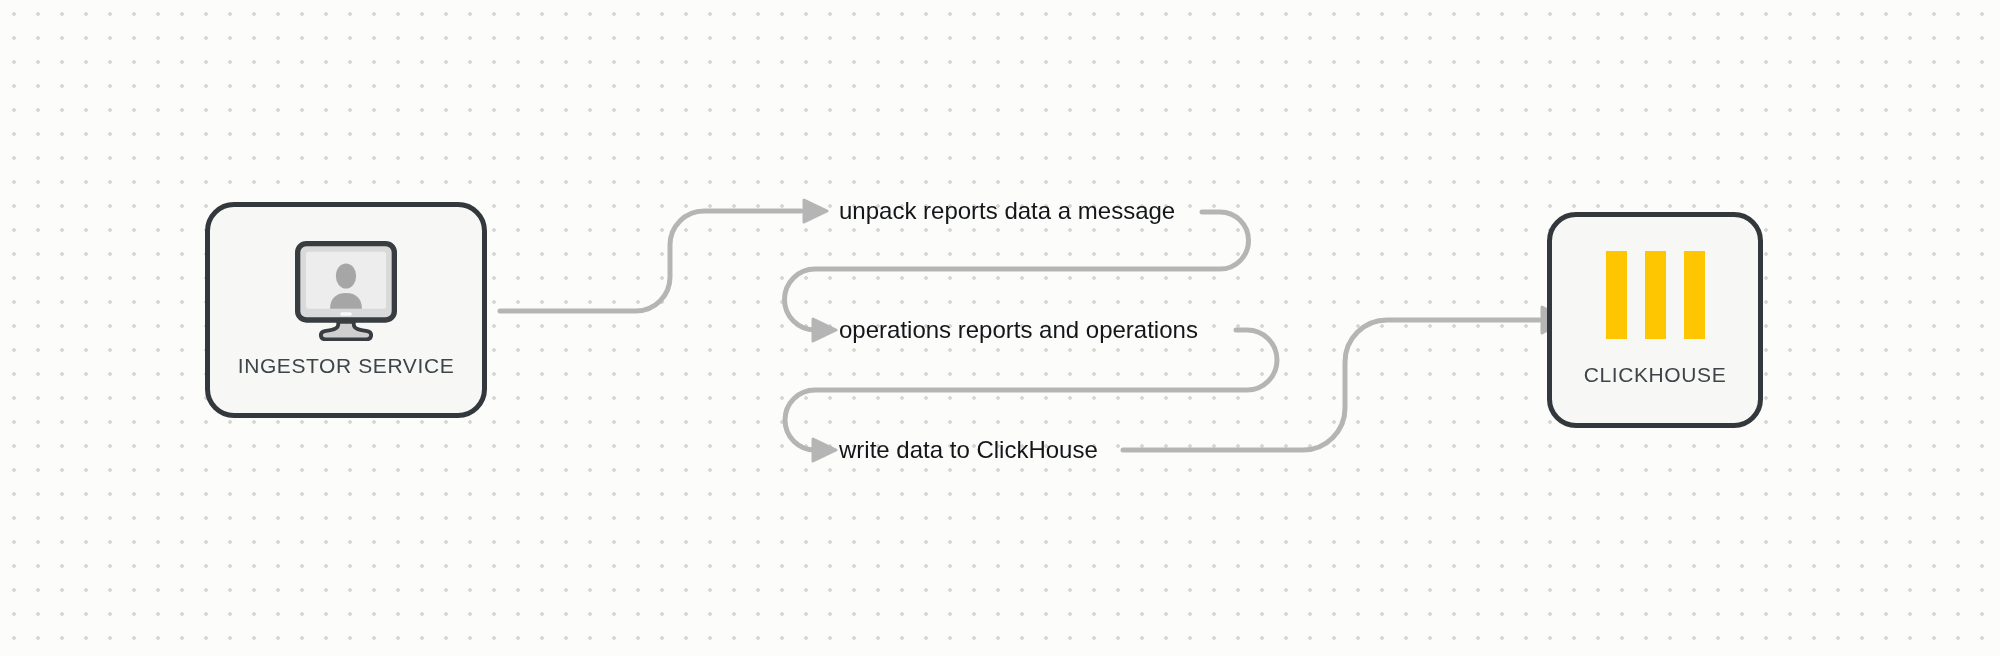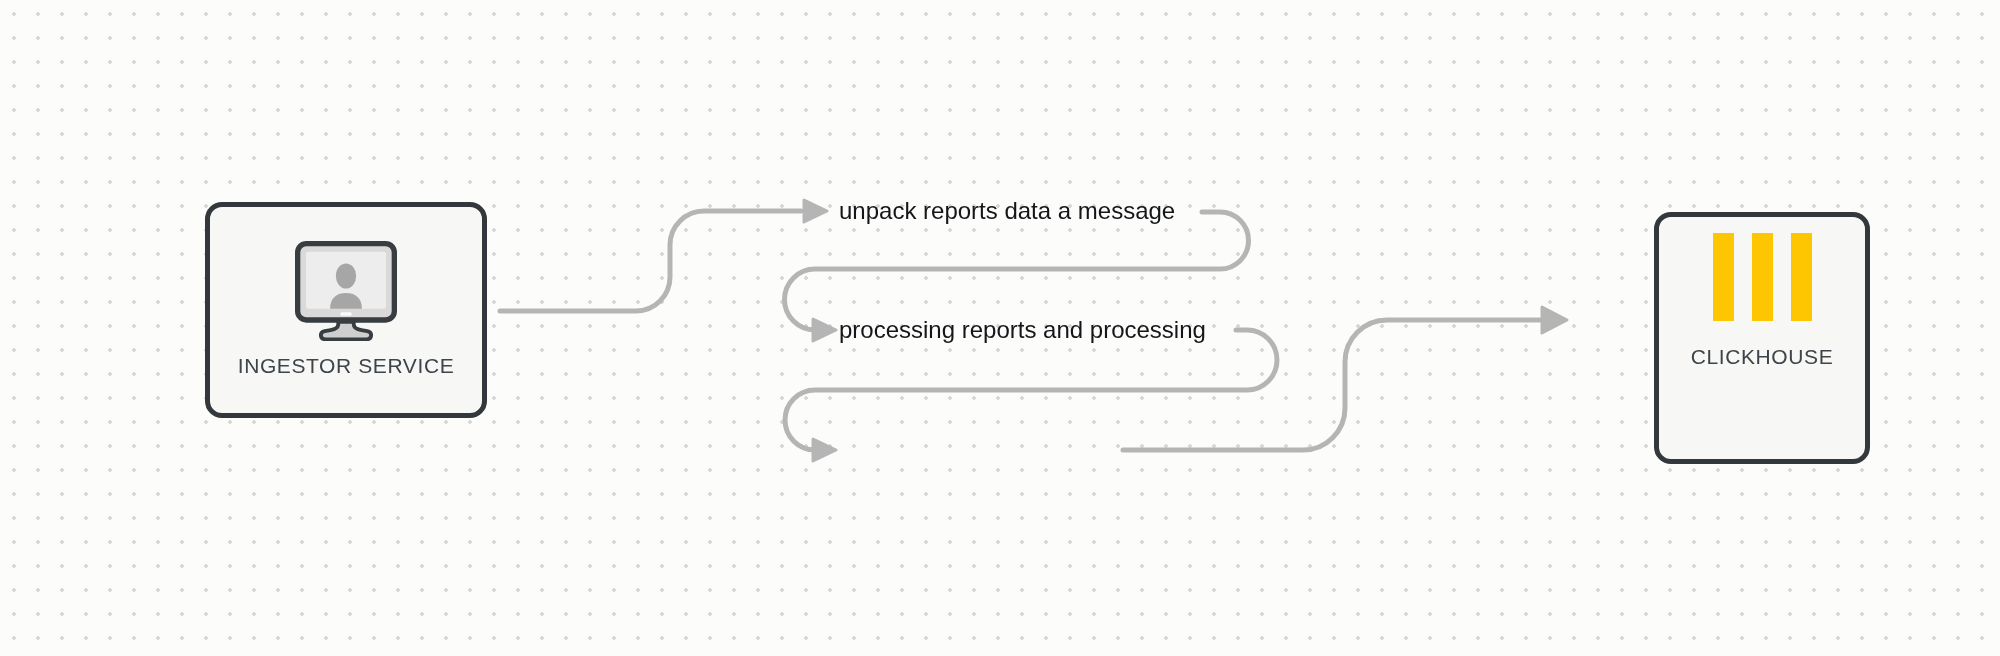--- a/index.html
+++ b/index.html
@@ -32,27 +32,27 @@
     stroke: var(--connector, #b5b5b5);
     stroke-width: 3;
     stroke-linejoin: round;
   }
 
   .node {
     position: absolute;
     box-sizing: border-box;
     background: var(--node-fill, #f7f8f6);
     border: 5px solid var(--node-border, #33383c);
-    border-radius: 17px;
+    border-radius: 29px;
     display: flex;
     flex-direction: column;
     align-items: center;
   }
   #node-ingestor   { left: 205px; top: 202px; width: 282px; height: 216px; padding-top: 33px; }
-  #node-clickhouse { left: 1654px; top: 212px; width: 216px; height: 252px; padding-top: 16px; }
+  #node-clickhouse { left: 1547px; top: 212px; width: 216px; height: 216px; padding-top: 34px; }
 
   .node-label {
     font-size: 21px;
     font-weight: 500;
     letter-spacing: 0.6px;
     color: var(--node-label-text, #3e4449);
     white-space: nowrap;
   }
   #node-ingestor .node-label   { margin-top: 13px; }
   #node-clickhouse .node-label { margin-top: 24px; }
@@ -120,15 +120,16 @@
   <div class="node" id="node-clickhouse">
     <div class="ch-logo">
       <span class="bar"></span>
       <span class="bar"></span>
       <span class="bar"></span>
     </div>
     <div class="node-label">CLICKHOUSE</div>
   </div>
 
   <div class="step" id="step-1">unpack reports data a message</div>
-  <div class="step" id="step-2">processing reports and processing</div>
+  <div class="step" id="step-2">operations reports and operations</div>
+  <div class="step" id="step-3">write data to ClickHouse</div>
 
 </div>
 
 </body></html>

